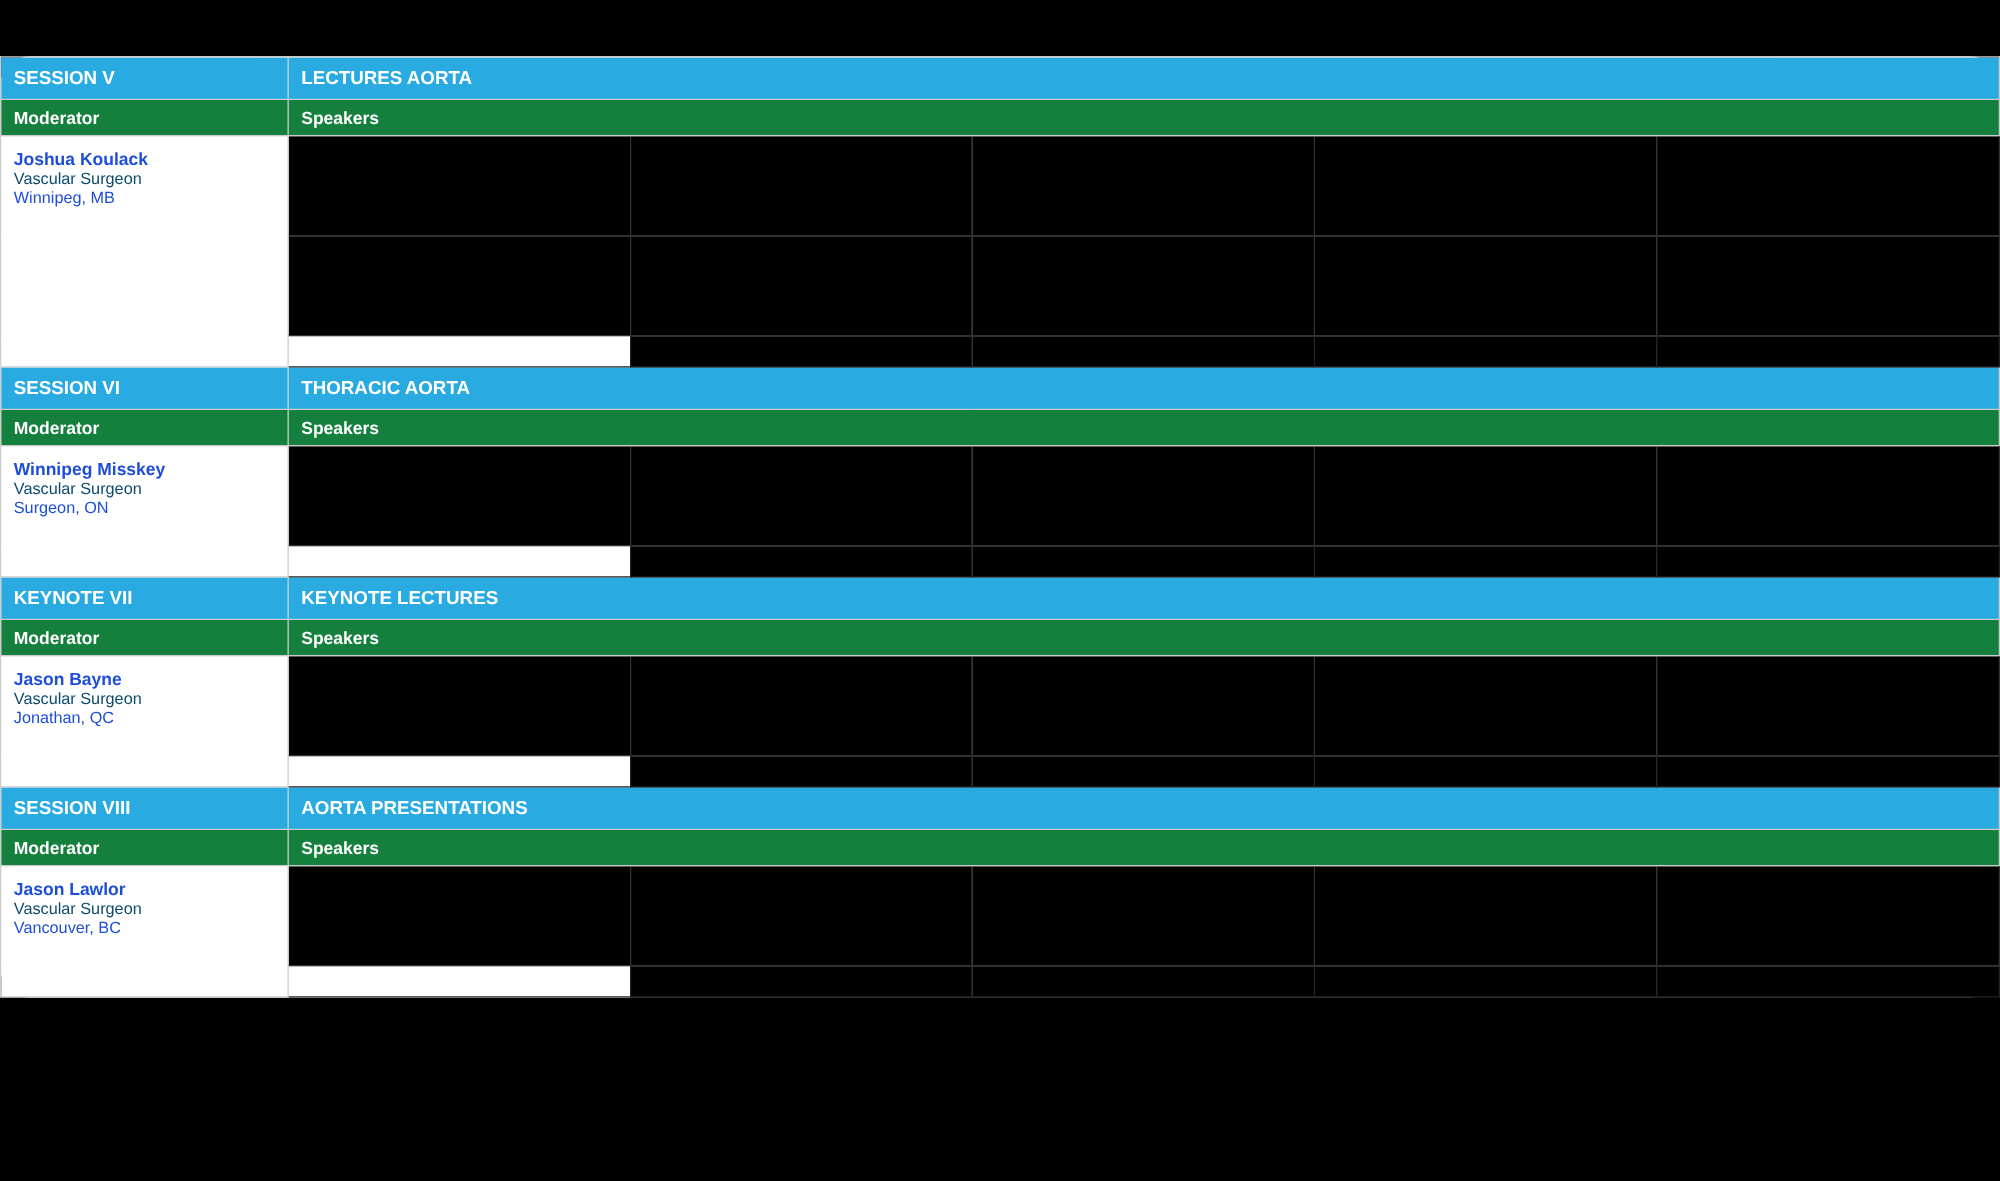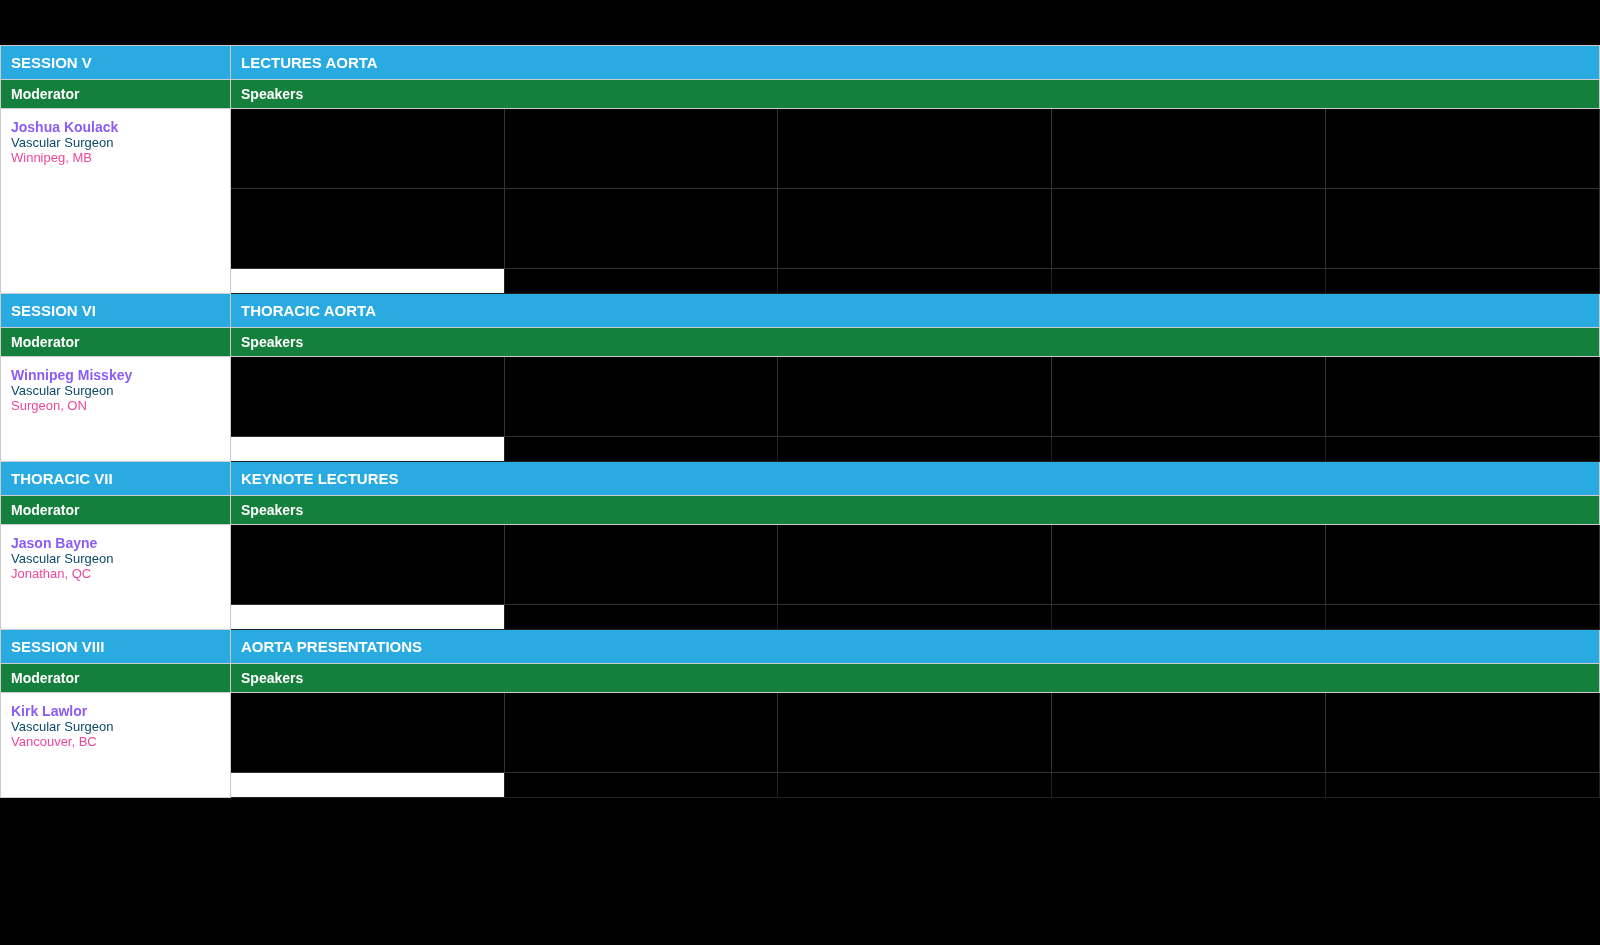--- a/index.html
+++ b/index.html
@@ -40,30 +40,30 @@
       width: 230px;
       vertical-align: top;
       padding: 10px;
       border: 1px solid #ccc;
       background: #fff;
     }
 
     .moderator-name {
       font-weight: bold;
       font-size: 14px;
-      color: #8b5cf6;
+      color: #1d4ed8;
     }
 
     .moderator-title {
       color: #0c4a6e;
       font-size: 13px;
     }
 
     .moderator-location {
-      color: #ec4899;
+      color: #1d4ed8;
       font-size: 13px;
     }
 
     .speaker-cell {
       background: #000;
       border: 1px solid #333;
       width: calc((100% - 230px) / 5);
       height: 80px;
     }
 
@@ -142,21 +142,21 @@
   </tr>
   <tr class="bottom-strip">
     <td></td>
     <td></td>
     <td></td>
     <td></td>
     <td></td>
   </tr>
 
   <tr class="session-header-row">
-    <td>THORACIC VII</td>
+    <td>KEYNOTE VII</td>
     <td colspan="5">KEYNOTE LECTURES</td>
   </tr>
   <tr class="sub-header-row">
     <td>Moderator</td>
     <td colspan="5">Speakers</td>
   </tr>
   <tr>
     <td class="moderator-col" rowspan="2">
       <div class="moderator-name">Jason Bayne</div>
       <div class="moderator-title">Vascular Surgeon</div>
@@ -179,21 +179,21 @@
   <tr class="session-header-row">
     <td>SESSION VIII</td>
     <td colspan="5">AORTA PRESENTATIONS</td>
   </tr>
   <tr class="sub-header-row">
     <td>Moderator</td>
     <td colspan="5">Speakers</td>
   </tr>
   <tr>
     <td class="moderator-col" rowspan="2">
-      <div class="moderator-name">Kirk Lawlor</div>
+      <div class="moderator-name">Jason Lawlor</div>
       <div class="moderator-title">Vascular Surgeon</div>
       <div class="moderator-location">Vancouver, BC</div>
     </td>
     <td class="speaker-cell"></td>
     <td class="speaker-cell"></td>
     <td class="speaker-cell"></td>
     <td class="speaker-cell"></td>
     <td class="speaker-cell"></td>
   </tr>
   <tr class="bottom-strip">

